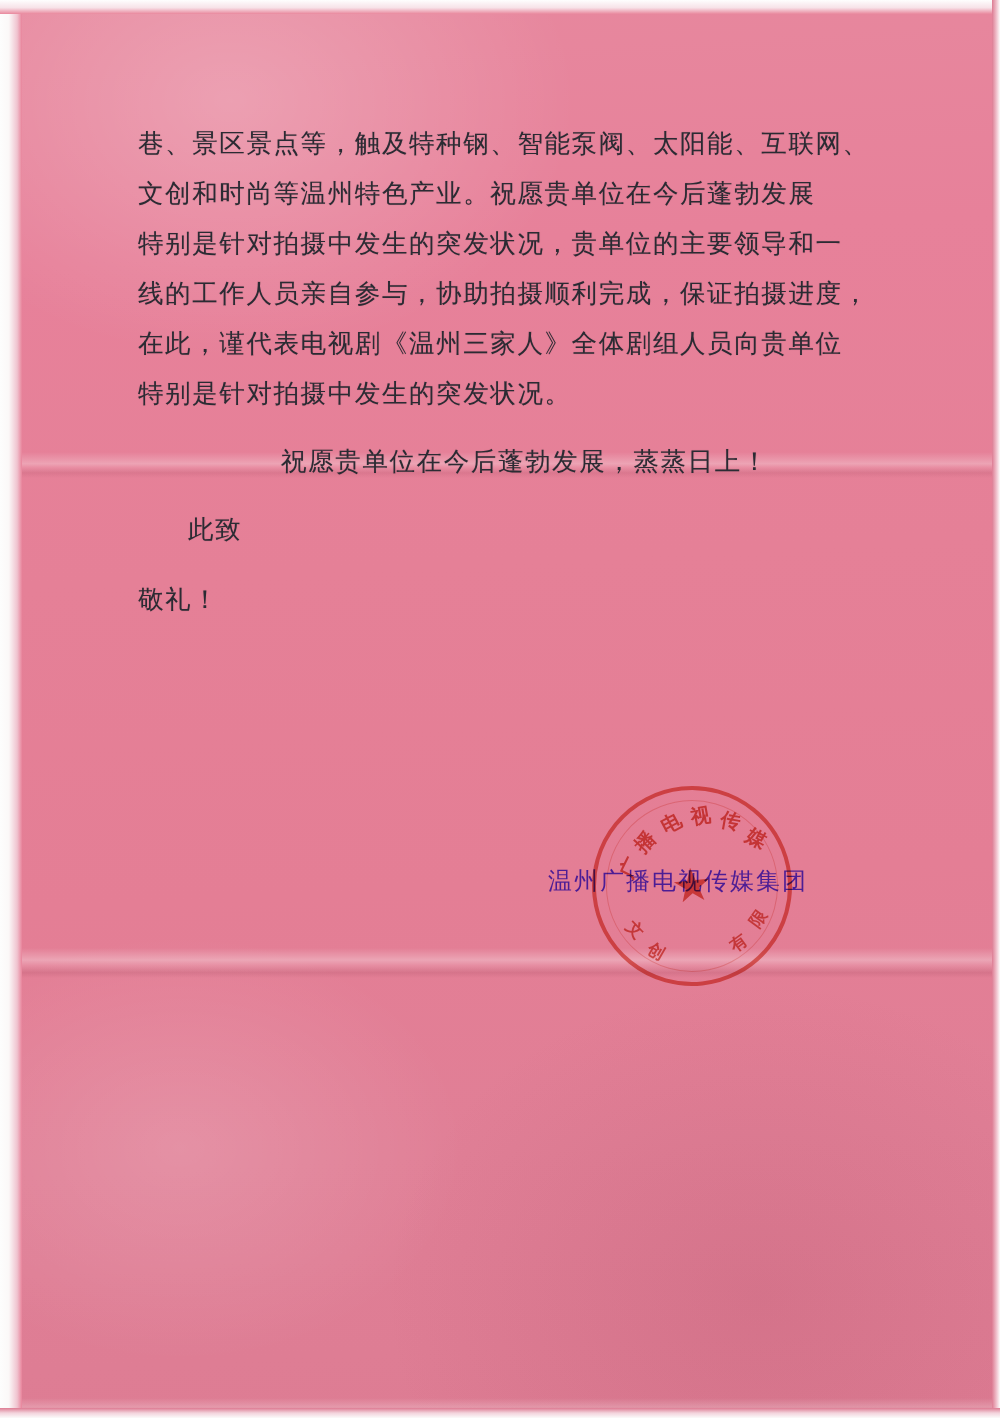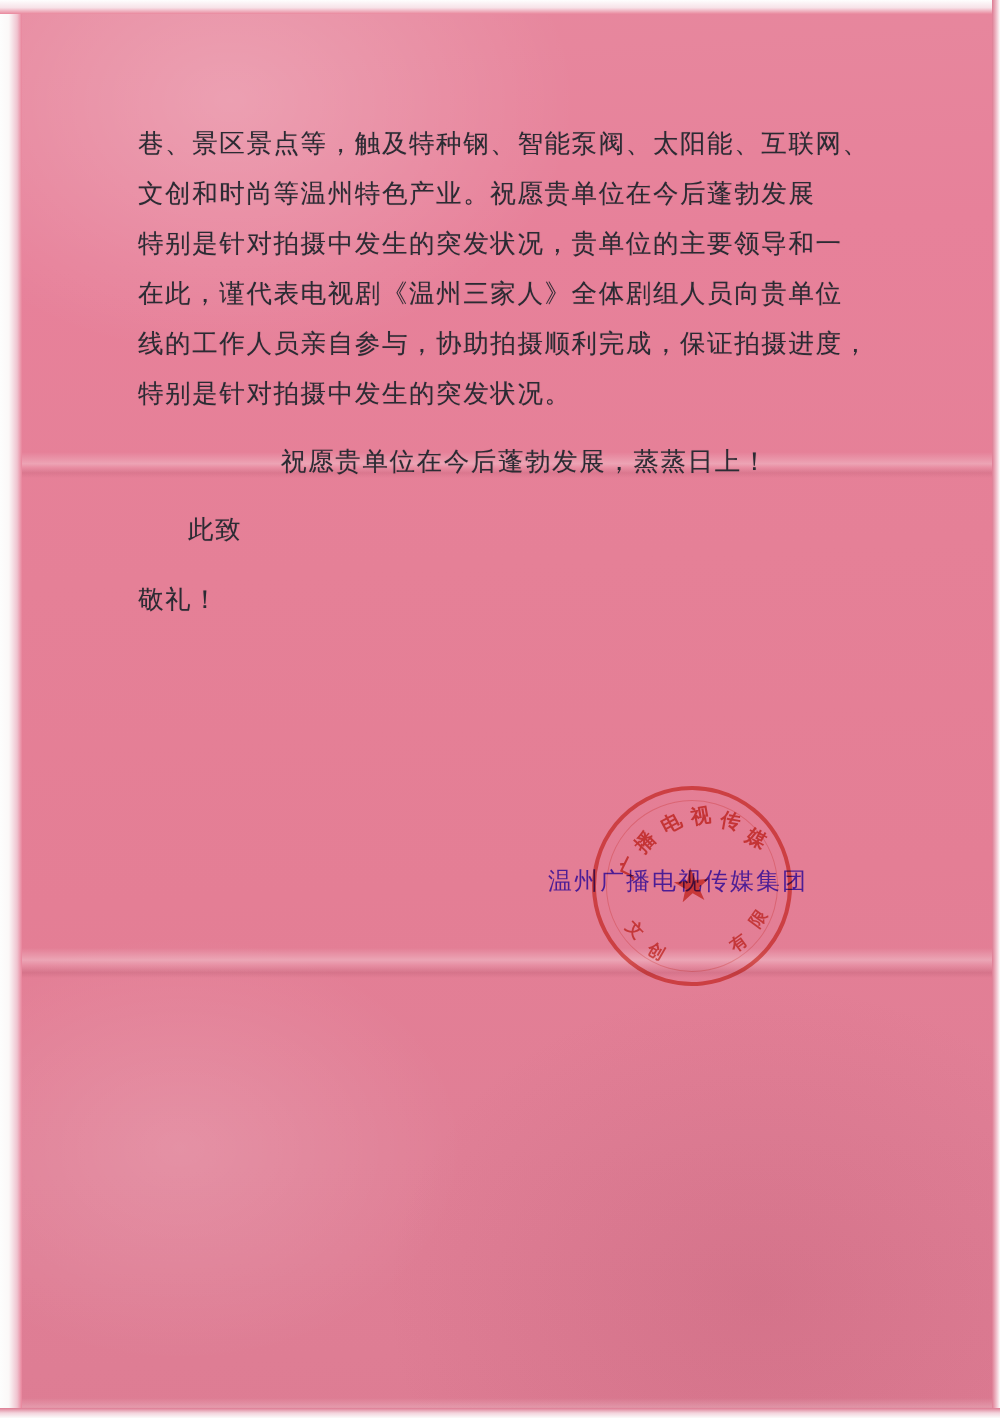--- a/index.html
+++ b/index.html
@@ -220,22 +220,22 @@
 
   <div id="left-edge"></div>
   <div id="top-edge"></div>
   <div id="right-edge"></div>
   <div id="bottom-edge"></div>
 
   <div id="letter">
     <div class="line">巷、景区景点等，触及特种钢、智能泵阀、太阳能、互联网、</div>
     <div class="line">文创和时尚等温州特色产业。祝愿贵单位在今后蓬勃发展</div>
     <div class="line">特别是针对拍摄中发生的突发状况，贵单位的主要领导和一</div>
+    <div class="line">线的工作人员亲自参与，协助拍摄顺利完成，保证拍摄进度，</div>
     <div class="line">在此，谨代表电视剧《温州三家人》全体剧组人员向贵单位</div>
-    <div class="line">线的工作人员亲自参与，协助拍摄顺利完成，保证拍摄进度，</div>
     <div class="line">特别是针对拍摄中发生的突发状况。</div>
 
     <div class="line indent" id="para-2">祝愿贵单位在今后蓬勃发展，蒸蒸日上！</div>
     <div class="line" id="closing-1">此致</div>
     <div class="line" id="closing-2">敬礼！</div>
   </div>
 
   <div id="signature">
     <div id="sig-org">温州广播电视传媒集团</div>
   </div>

